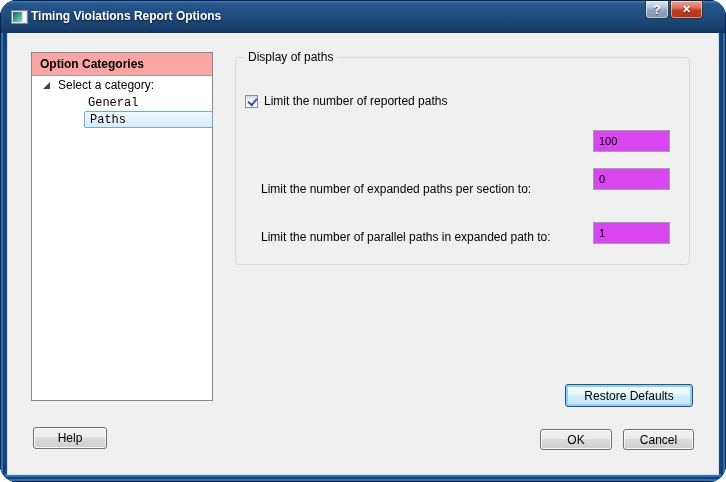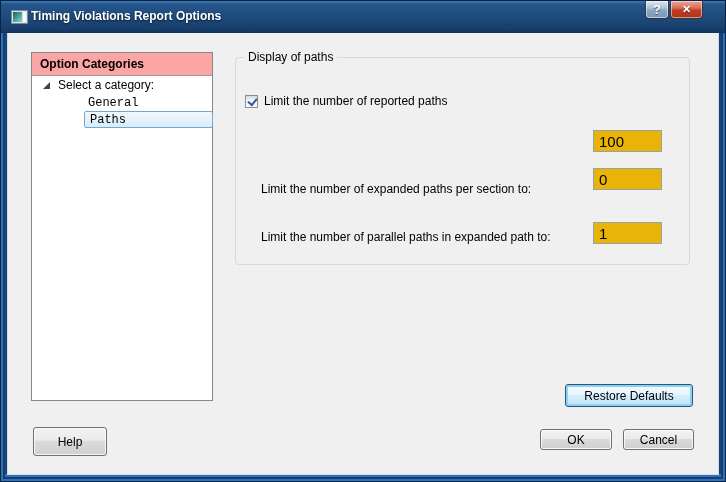--- a/index.html
+++ b/index.html
@@ -2,20 +2,21 @@
 <html><head>
 <meta charset="utf-8">
 <style>
   * { margin:0; padding:0; box-sizing:border-box; }
   html,body { background:#fff; }
   body { font-family:"Liberation Sans", sans-serif; font-size:12px; color:#000; }
 
   .window {
     position:relative; width:726px; height:482px; overflow:hidden;
     background:#1a4677;
+    border-radius:17px;
   }
   .edge {
     position:absolute; inset:0; pointer-events:none; z-index:4;
     box-shadow:
       inset 0 0 0 1px #0a2342,
       inset 0 0 0 3px #2e72b6,
       inset 0 0 0 5px #143e74,
       inset 0 -8px 0 0 #2e72b6;
   }
   .titlebar {
@@ -102,43 +103,43 @@
     border-left:2px solid #3a55a5; border-bottom:2px solid #3a55a5;
     transform:rotate(-50deg);
   }
   .cb-label { position:absolute; left:256px; top:61px; white-space:nowrap; }
 
   .field-label { position:absolute; left:253px; white-space:nowrap; }
   .field-label.f0 { top:102px; }
   .field-label.f1 { top:149px; }
   .field-label.f2 { top:197px; }
   .num-input {
-    position:absolute; left:585px; width:69px; height:22px;
-    border:1px solid #99a2aa; background:#eab308; padding:2px 5px;
-    font-family:"Liberation Sans", sans-serif; font-size:15px; color:#000;
+    position:absolute; left:585px; width:77px; height:22px;
+    border:1px solid #99a2aa; background:#d946ef; padding:2px 5px;
+    font-family:"Liberation Sans", sans-serif; font-size:11px; color:#000;
   }
   .num-input.f0 { top:97px; }
   .num-input.f1 { top:135px; }
   .num-input.f2 { top:189px; }
 
   
   .btn {
     position:absolute; display:flex; align-items:center; justify-content:center;
     border:1px solid #707070; border-radius:3px; cursor:default;
     background:linear-gradient(180deg,#f2f2f2 0%,#ebebeb 45%,#dbdbdb 50%,#cfcfcf 100%);
     box-shadow: inset 0 0 0 1px rgba(255,255,255,.8);
     font-size:12px; white-space:nowrap;
   }
   .btn.restore {
     left:557px; top:351px; width:128px; height:23px;
     border-color:#26567d;
     box-shadow: inset 0 0 0 2px #8fd1f0;
     background:linear-gradient(180deg,#f3fafe 0%,#e9f6fd 45%,#d3edfb 50%,#c2e6f9 100%);
   }
-  .btn.help-btn   { left:25px;  top:394px; width:74px; height:29px; }
+  .btn.help-btn   { left:25px;  top:394px; width:74px; height:22px; }
   .btn.ok-btn     { left:532px; top:396px; width:72px; height:21px; }
   .btn.cancel-btn { left:615px; top:396px; width:71px; height:21px; }
 </style>
 </head>
 <body>
 
 <div class="window">
   <div class="edge"></div>
 
   <div class="titlebar">

